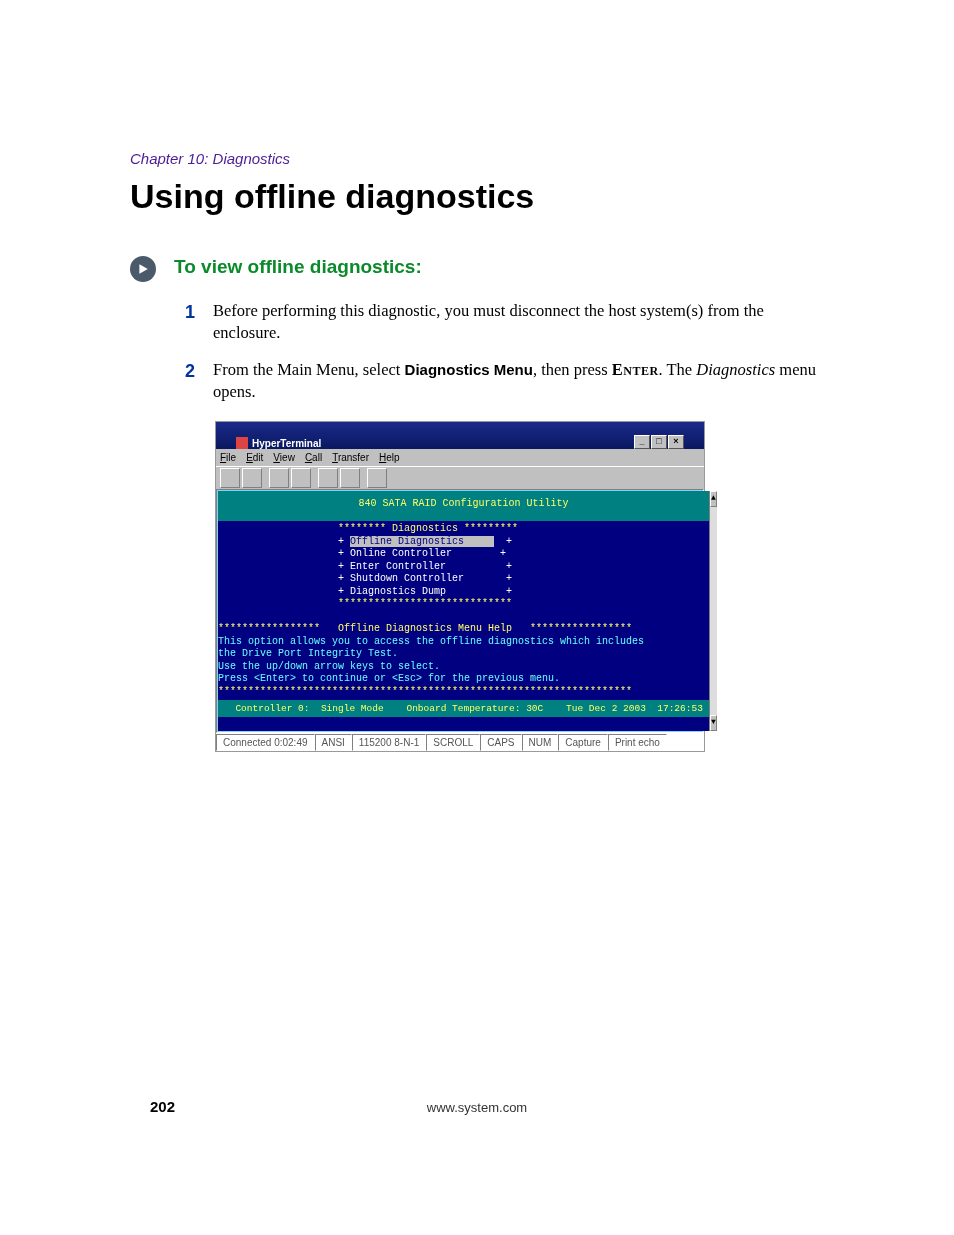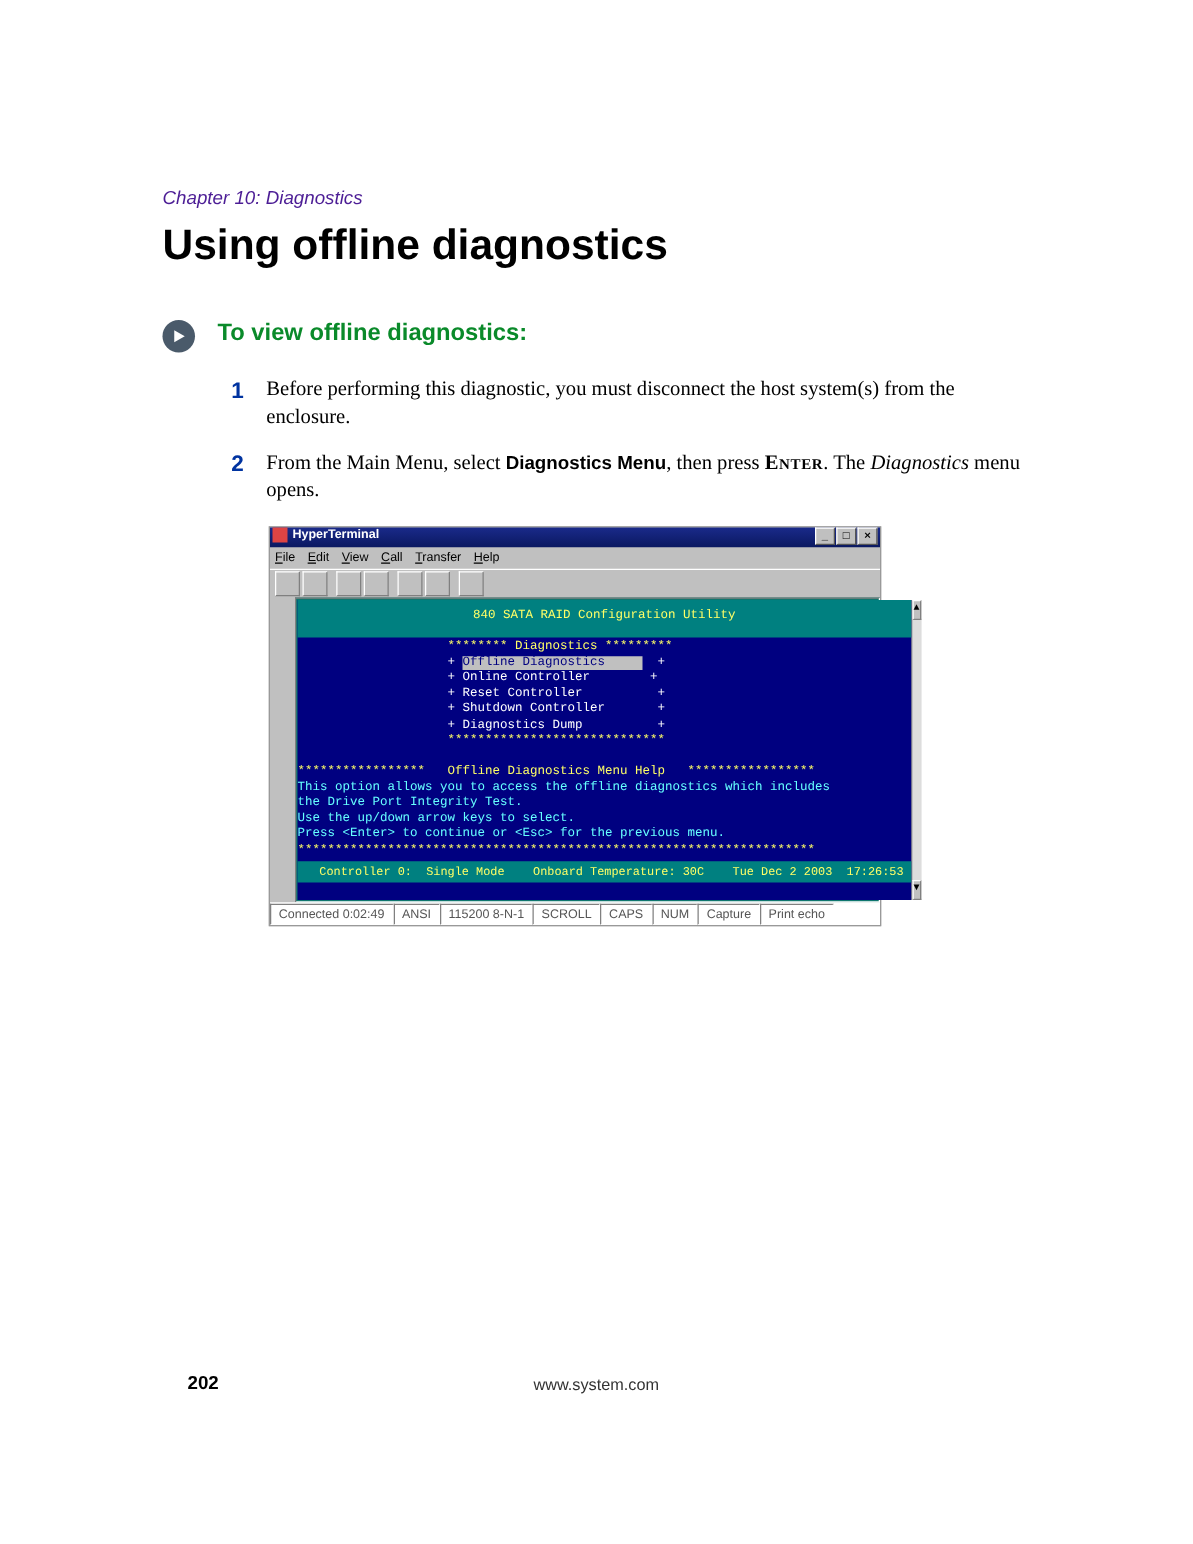--- a/index.html
+++ b/index.html
@@ -83,24 +83,24 @@
     width: 490px;
     border: 1px solid #999;
     box-sizing: border-box;
     background: #c0c0c0;
     font-family: 'Courier New', monospace;
     font-size: 10px;
   }
   .titlebar {
     background: linear-gradient(#1a2a8a, #0a1860);
     color: #fff;
-    height: 16px;
+    height: 27px;
     display: flex;
-    align-items: flex-start;
-    padding: 0 2px;
+    align-items: flex-end;
+    padding: 0 20px;
     font-family: Tahoma, Arial, sans-serif;
     font-size: 10px;
     font-weight: bold;
   }
   .titlebar .app-icon {
     width: 12px; height: 12px; background:#d44; margin-right:4px;
   }
   .titlebar .spacer { flex: 1; }
   .winbtns {
     display:flex; gap:1px;
@@ -124,23 +124,22 @@
     width:18px; height:18px; background:#c0c0c0;
     border:1px solid #fff; border-right-color:#808080; border-bottom-color:#808080;
   }
   .tsep { width:3px; }
   .terminal-frame {
     border-top:1px solid #808080;
     border-left:1px solid #808080;
     border-right:1px solid #fff;
     border-bottom:1px solid #fff;
     padding:1px;
-    background:#0f766e;
+    background:#7dd3fc;
     display:flex;
-    margin-left:20px;
   }
   .terminal {
     background:#000080;
     color:#fff;
     flex:1;
     padding:0;
     position:relative;
     min-height:240px;
   }
   .scrollbar {
@@ -255,21 +254,21 @@
       <div class="tbtn"></div>
       <div class="tsep"></div>
       <div class="tbtn"></div>
     </div>
     <div class="terminal-frame">
       <div class="terminal">
         <div class="term-header">840 SATA RAID Configuration Utility</div>
         <div class="term-body"><span class="yellow">                    ******** Diagnostics *********</span>
 <span>                    + </span><span class="sel">Offline Diagnostics     </span><span>  +</span>
 <span>                    + Online Controller        +</span>
-<span>                    + Reset Controller          +</span>
+<span>                    + Enter Controller          +</span>
 <span>                    + Shutdown Controller       +</span>
 <span>                    + Diagnostics Dump          +</span>
 <span class="yellow">                    *****************************</span>
 
 <span class="yellow">*****************   Offline Diagnostics Menu Help   *****************</span>
 <span class="cyan">This option allows you to access the offline diagnostics which includes</span>
 <span class="cyan">the Drive Port Integrity Test.</span>
 <span class="cyan">Use the up/down arrow keys to select.</span>
 <span class="cyan">Press &lt;Enter&gt; to continue or &lt;Esc&gt; for the previous menu.</span>
 <span class="yellow">*********************************************************************</span></div>

